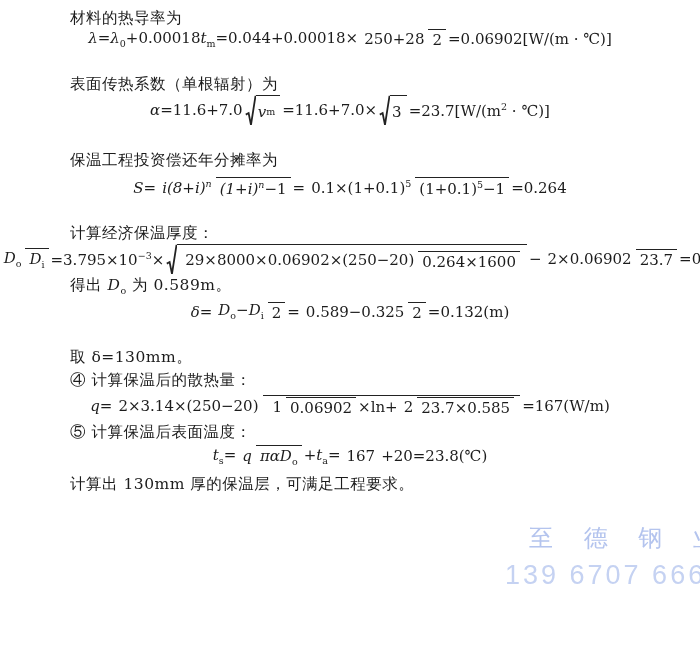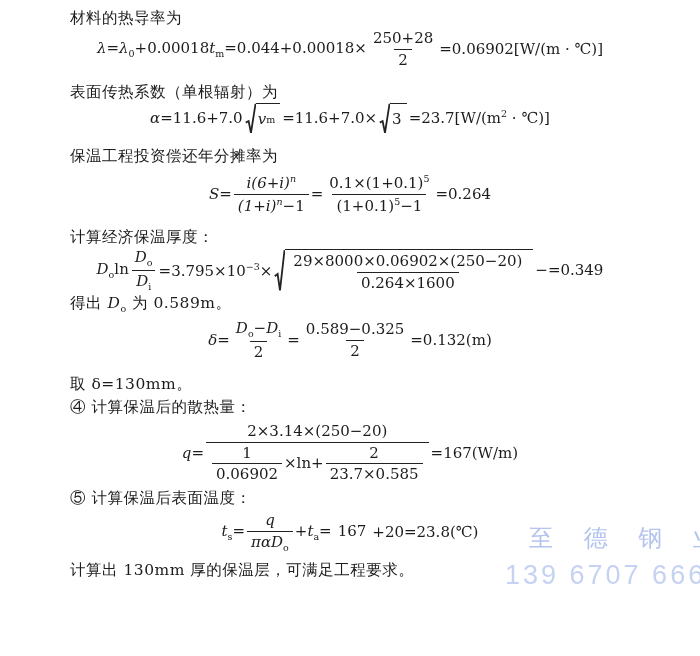--- a/index.html
+++ b/index.html
@@ -15,30 +15,30 @@
     line-height:21px;color:#1c1c1c;
   }
   .formula{
     display:flex;justify-content:center;align-items:center;
     font-size:15px;line-height:1.25;color:#1c1c1c;
   }
   .run{display:inline;white-space:pre;}
   .it{font-style:italic;}
   .sub{font-size:9.5px;vertical-align:-4px;}
   .sup{font-size:9.5px;vertical-align:6px;}
-  .frac{display:inline-flex;flex-direction:column;align-items:center;text-align:center;margin:0 2px;}
+  .frac{display:inline-flex;flex-direction:row;align-items:center;text-align:center;margin:0 2px;}
   .frac>.num{padding:0 4px 1px;}
   .frac>.den{border-top:1.3px solid #222;padding:1px 4px 0;}
   .dgroup{display:inline-flex;align-items:center;}
   .sqrt{display:inline-flex;align-items:stretch;margin:0 2px;}
   .radsvg{width:11px;flex:0 0 11px;}
   .sqrt-c{border-top:1.3px solid #222;display:inline-flex;align-items:center;padding:2px 5px 0 2px;}
   
   .mt2{margin-top:2px;}.mt4{margin-top:4px;}.mt6{margin-top:6px;}
-  .mt8{}.mt12{margin-top:12px;}
+  .mt8{}.mt12{margin-top:24px;}
   .watermark{
     position:absolute;z-index:0;top:522px;left:505px;width:190px;
     pointer-events:none;font-family:"Liberation Sans","DejaVu Sans",sans-serif;
   }
   .wm1{font-size:24px;letter-spacing:12px;white-space:nowrap;margin-left:24px;}
   .wm2{font-size:27px;letter-spacing:3px;white-space:nowrap;margin-top:6px;}
 </style>
 </head>
 <body>
 
@@ -81,21 +81,21 @@
       <span class="sqrt-c">3</span>
     </span>
     <span class="run"><span>=23.7[W/(m</span><span class="sup">2</span><span> · ℃)]</span></span>
   </div>
 
   <p class="para mt12">保温工程投资偿还年分摊率为</p>
 
   <div class="formula mt6">
     <span class="run"><span class="it">S</span><span>=</span></span>
     <span class="frac">
-      <span class="num"><span class="it">i(6+i)</span><span class="sup it">n</span></span>
+      <span class="num"><span class="it">i(8+i)</span><span class="sup it">n</span></span>
       <span class="den"><span class="it">(1+i)</span><span class="sup it">n</span><span>−1</span></span>
     </span>
     <span class="run">=</span>
     <span class="frac">
       <span class="num"><span>0.1×(1+0.1)</span><span class="sup">5</span></span>
       <span class="den"><span>(1+0.1)</span><span class="sup">5</span><span>−1</span></span>
     </span>
     <span class="run">=0.264</span>
   </div>
 
@@ -113,20 +113,24 @@
           <path d="M1 25 L4.6 23 L7.6 38 L13.4 1" fill="none" stroke="#222" stroke-width="1.8" vector-effect="non-scaling-stroke"></path>
         </svg>
       <span class="sqrt-c">
         <span class="frac">
           <span class="num">29×8000×0.06902×(250−20)</span>
           <span class="den">0.264×1600</span>
         </span>
       </span>
     </span>
     <span class="run">−</span>
+    <span class="frac">
+      <span class="num">2×0.06902</span>
+      <span class="den">23.7</span>
+    </span>
     <span class="run">=0.349</span>
   </div>
 
   <p class="para mt8"><span>得出 </span><span class="it">D</span><span class="sub">o</span><span> 为 0.589m。</span></p>
 
   <div class="formula mt8">
     <span class="run"><span class="it">δ</span><span>=</span></span>
     <span class="frac">
       <span class="num"><span class="it">D</span><span class="sub">o</span><span>−</span><span class="it">D</span><span class="sub">i</span></span>
       <span class="den">2</span>

